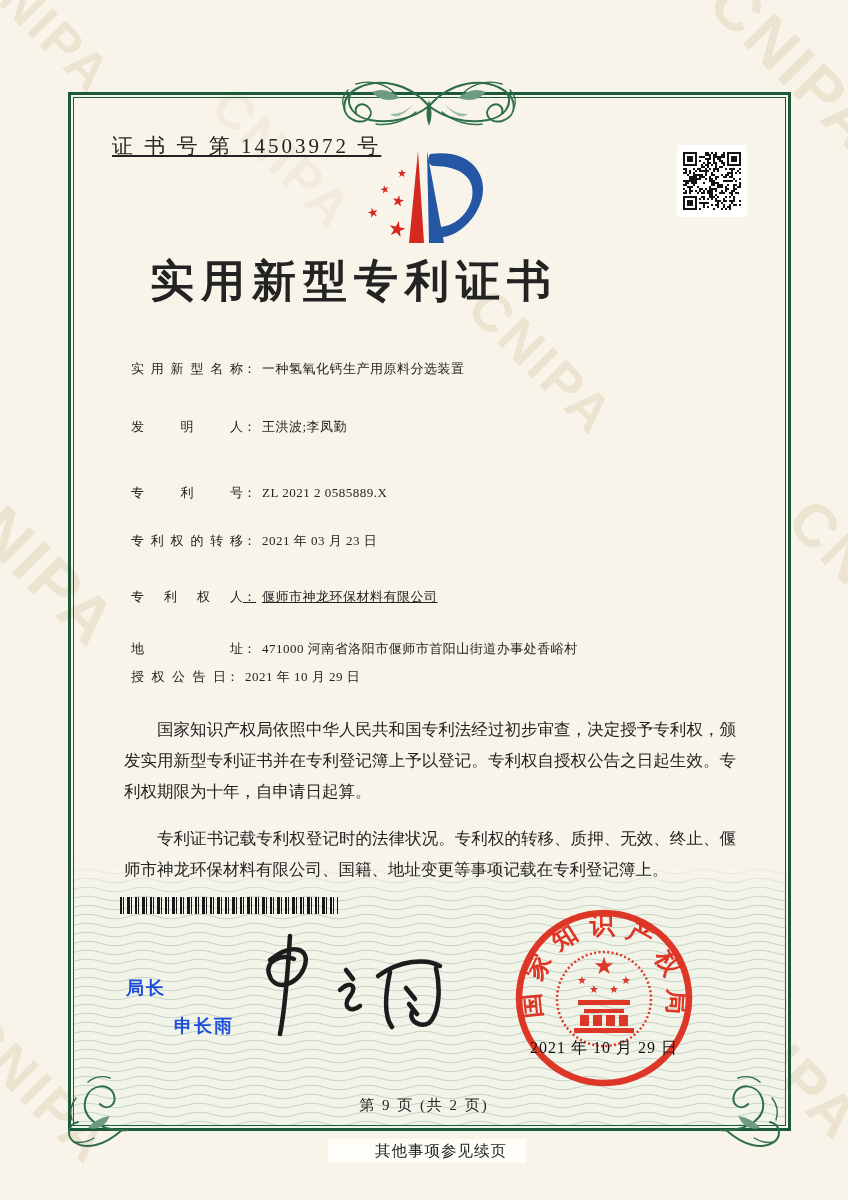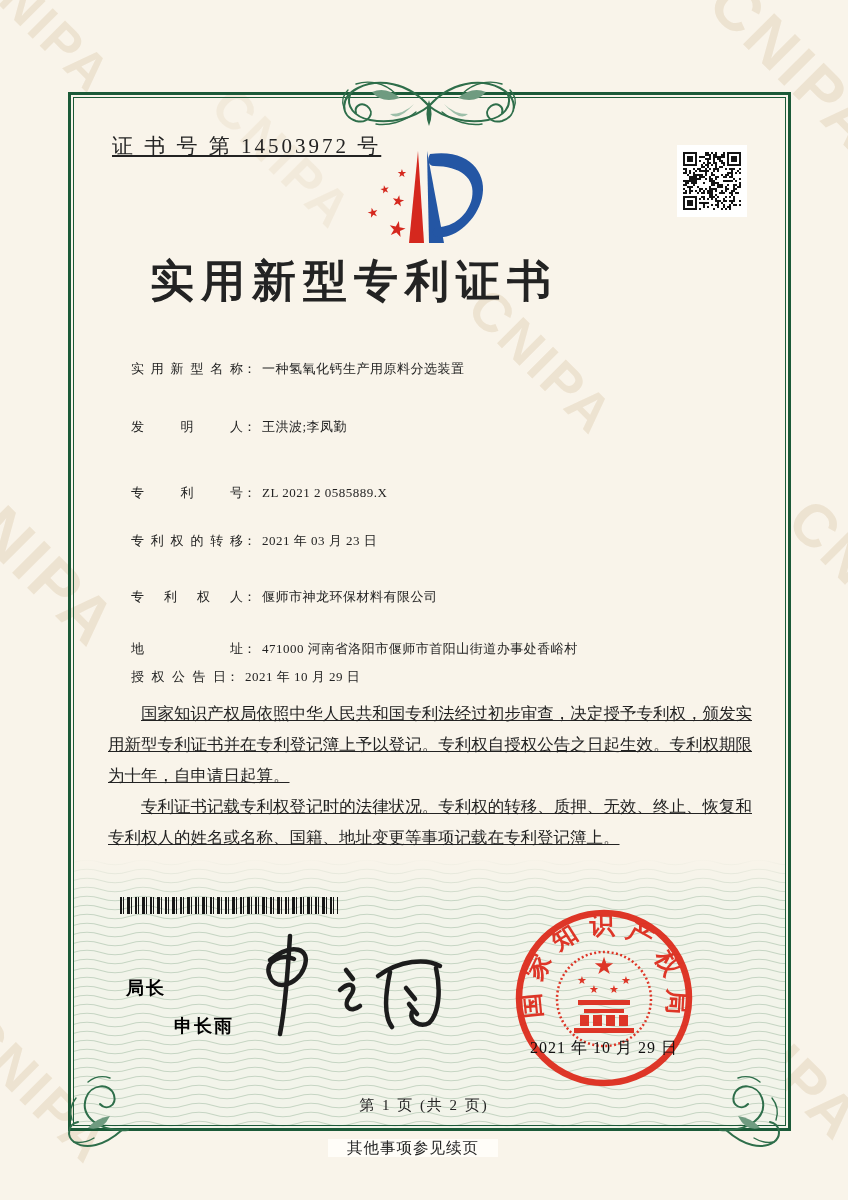--- a/index.html
+++ b/index.html
@@ -46,42 +46,42 @@
   .doc-title{
     position:absolute;left:0;top:252px;width:708px;
     text-align:center;font-size:44px;font-weight:bold;letter-spacing:7px;
   }
   .row{position:absolute;left:131px;font-size:13px;white-space:nowrap;}
   .row .lbl{display:inline-block;width:112px;text-align:justify;text-align-last:justify;vertical-align:bottom;}
   .row .val{margin-left:6px;letter-spacing:.5px;}
   .pair2{position:absolute;left:330px;top:0;white-space:nowrap;}
   .pair2 .lbl{width:95px;}
   .body-text{position:absolute;left:108px;top:698px;width:644px;font-size:16.5px;line-height:31px;text-align:justify;}
-  .body-text p{margin:0;text-indent:2em;text-decoration:underline;}
+  .body-text p{margin:16px;text-indent:2em;}
   .barcode{
     position:absolute;left:120px;top:897px;width:218px;height:17px;
     background:repeating-linear-gradient(90deg,
       #161616 0 2px, transparent 2px 3px,
       #161616 3px 4px, transparent 4px 7px,
       #161616 7px 10px, transparent 10px 11px,
       #161616 11px 12px, transparent 12px 15px);
   }
   .sig-label{
     position:absolute;left:126px;
     font-family:"Liberation Sans","DejaVu Sans",sans-serif;
-    font-weight:600;font-size:18px;letter-spacing:2px;color:#000000;
+    font-weight:600;font-size:18px;letter-spacing:2px;color:#1d4ed8;
   }
   .signature{position:absolute;left:240px;top:930px;}
   .seal{position:absolute;left:514px;top:908px;opacity:.95;mix-blend-mode:multiply;}
   .seal-date{position:absolute;left:504px;top:1038px;width:200px;text-align:center;font-size:16px;letter-spacing:1px;color:#111;}
   .page-info{position:absolute;left:0;top:1096px;width:848px;text-align:center;font-size:15px;letter-spacing:2px;}
   .note-box{
-    position:absolute;left:328px;top:1139px;width:170px;height:18px;
+    position:absolute;left:328px;top:1139px;width:170px;height:24px;
     background:#fffdf8;display:flex;align-items:center;justify-content:center;
-    font-size:15.5px;letter-spacing:1px;z-index:4;
+    font-size:15.5px;letter-spacing:1px;z-index:4;padding-left:28px;
   }
   svg text.star{font-family:"DejaVu Sans",sans-serif;}
 </style>
 </head>
 <body>
 
 <div id="canvas">
 
   <span class="wm" style="left:-45px;top:-8px;font-size:52px;">CNIPA</span>
   <span class="wm" style="left:690px;top:28px;font-size:64px;">CNIPA</span>
@@ -473,33 +473,33 @@
     </div>
     <div class="row" style="top:418px;">
       <span class="lbl">发明人</span>：<span class="val">王洪波;李凤勤</span>
     </div>
     <div class="row" style="top:476px;margin-top:8px;">
       <span class="lbl">专利号</span>：<span class="val">ZL 2021 2 0585889.X</span>
     </div>
     <div class="row" style="top:532px;">
       <span class="lbl">专利权的转移</span>：<span class="val">2021 年 03 月 23 日</span>
     </div>
-    <div class="row" style="top:588px;">
+    <div class="row" style="top:588px;text-decoration:underline;">
       <span class="lbl">专利权人</span>：<span class="val">偃师市神龙环保材料有限公司</span>
     </div>
     <div class="row" style="top:640px;">
       <span class="lbl">地址</span>：<span class="val">471000  河南省洛阳市偃师市首阳山街道办事处香峪村</span>
     </div>
     <div class="row" style="top:668px;width:640px;">
       <span class="lbl" style="width:95px;">授权公告日</span>：<span class="val">2021 年 10 月 29 日</span>
     </div>
 
     <div class="body-text">
       <p>国家知识产权局依照中华人民共和国专利法经过初步审查，决定授予专利权，颁发实用新型专利证书并在专利登记簿上予以登记。专利权自授权公告之日起生效。专利权期限为十年，自申请日起算。</p>
-      <p>专利证书记载专利权登记时的法律状况。专利权的转移、质押、无效、终止、恢复和专利权人的姓名或名称、国籍、地址变更等事项记载在专利登记簿上。</p>
+      <p>专利证书记载专利权登记时的法律状况。专利权的转移、质押、无效、终止、偃师市神龙环保材料有限公司、国籍、地址变更等事项记载在专利登记簿上。</p>
     </div>
 
     <div class="barcode"></div>
 
     <div class="sig-label" style="top:976px;">局长</div>
     <div class="sig-label" style="top:1014px;padding-left:48px;">申长雨</div>
 
     <svg class="signature" width="230" height="115" viewBox="0 0 230 115">
       <g fill="none" stroke="#1c1c1c" stroke-width="4.5" stroke-linecap="round">
         <path d="M30,30 C 52,12 72,18 64,38 C 57,56 34,62 29,44 C 25,30 42,24 54,29"></path>
@@ -536,17 +536,17 @@
           <rect x="79" y="107" width="9" height="11"></rect>
           <rect x="92" y="107" width="9" height="11"></rect>
           <rect x="105" y="107" width="9" height="11"></rect>
           <rect x="60" y="120" width="60" height="5"></rect>
         </g>
       </g>
     </svg>
 
     <div class="seal-date">2021 年 10 月 29 日</div>
 
-    <div class="page-info">第 1 页 (共 2 页)</div>
+    <div class="page-info">第 9 页 (共 2 页)</div>
     <div class="note-box">其他事项参见续页</div>
 
   </div>
 </div>
 
 </body></html>

